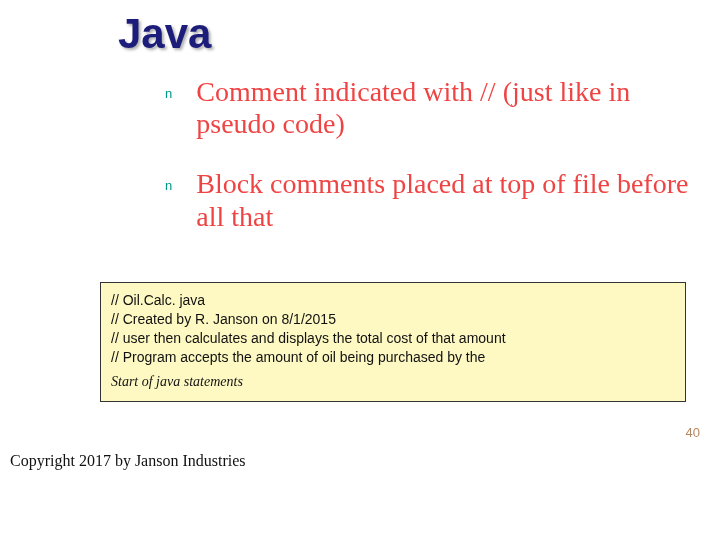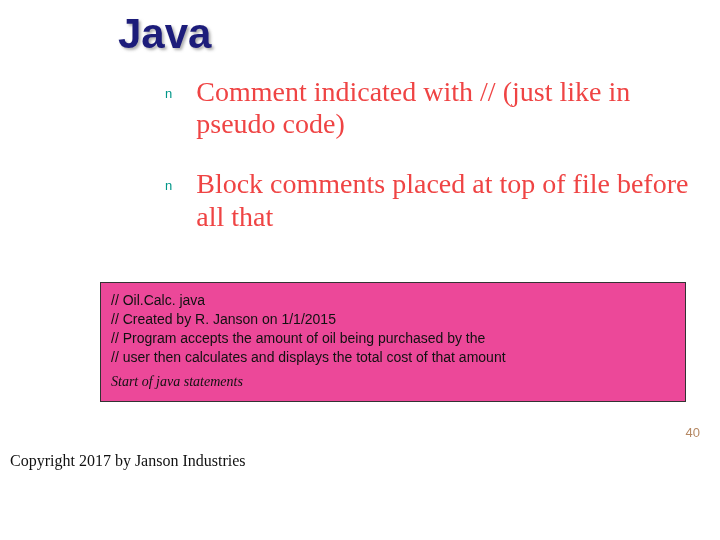--- a/index.html
+++ b/index.html
@@ -48,21 +48,21 @@
     font-family: Georgia, 'Times New Roman', serif;
     font-size: 28px;
     color: #ef4444;
     line-height: 1.15;
   }
   .codebox {
     position: absolute;
     top: 282px;
     left: 100px;
     width: 586px;
-    background: #ec4899;
+    background: #fef9c3;
     border: 1px solid #333;
     padding: 8px 10px 10px 10px;
     font-family: Verdana, Geneva, sans-serif;
     font-size: 14px;
     color: #111;
     line-height: 1.35;
   }
   .codebox .codeline { white-space: pre-wrap; }
   .codebox .startline {
     font-style: italic;
@@ -99,22 +99,22 @@
       <span class="bullet-text">Comment indicated with // (just like in pseudo code)</span>
     </div>
     <div class="bullet-row">
       <span class="bullet-marker">n</span>
       <span class="bullet-text">Block comments placed at top of file before all that</span>
     </div>
   </div>
 
   <div class="codebox">
     <div class="codeline">// Oil.Calc. java</div>
-    <div class="codeline">// Created by R. Janson on 1/1/2015</div>
+    <div class="codeline">// Created by R. Janson on 8/1/2015</div>
+    <div class="codeline">// user then calculates and displays the total cost of that amount</div>
     <div class="codeline">// Program accepts the amount of oil being purchased by the</div>
-    <div class="codeline">// user then calculates and displays the total cost of that amount</div>
     <div class="startline">Start of java statements</div>
   </div>
 
   <div class="page-num">40</div>
   <div class="copyright">Copyright 2017 by Janson Industries</div>
 
 </div>
 
 </body></html>

